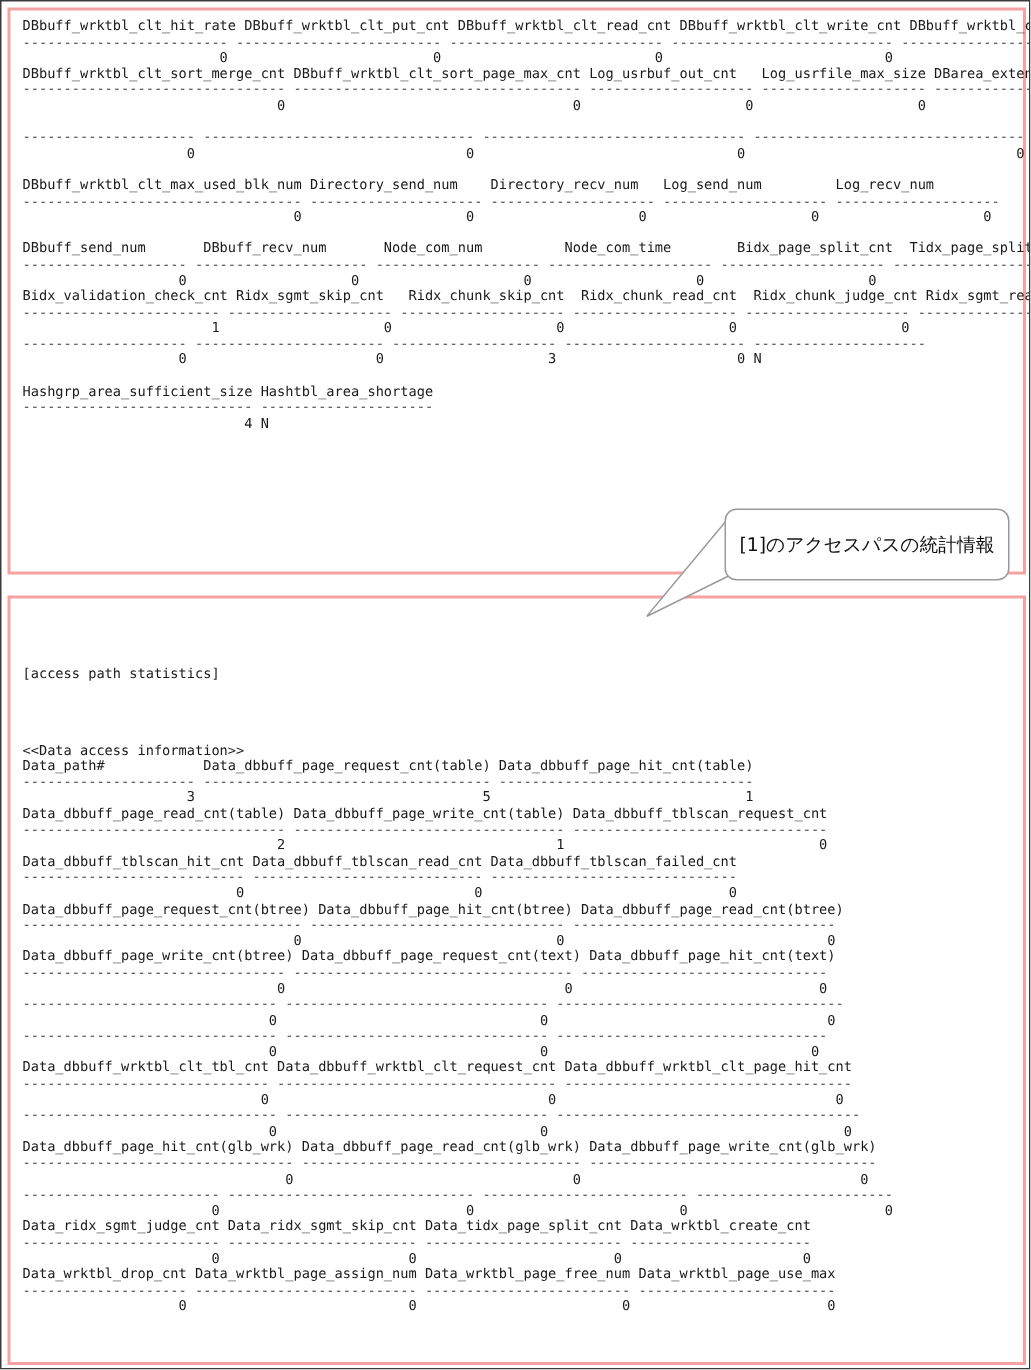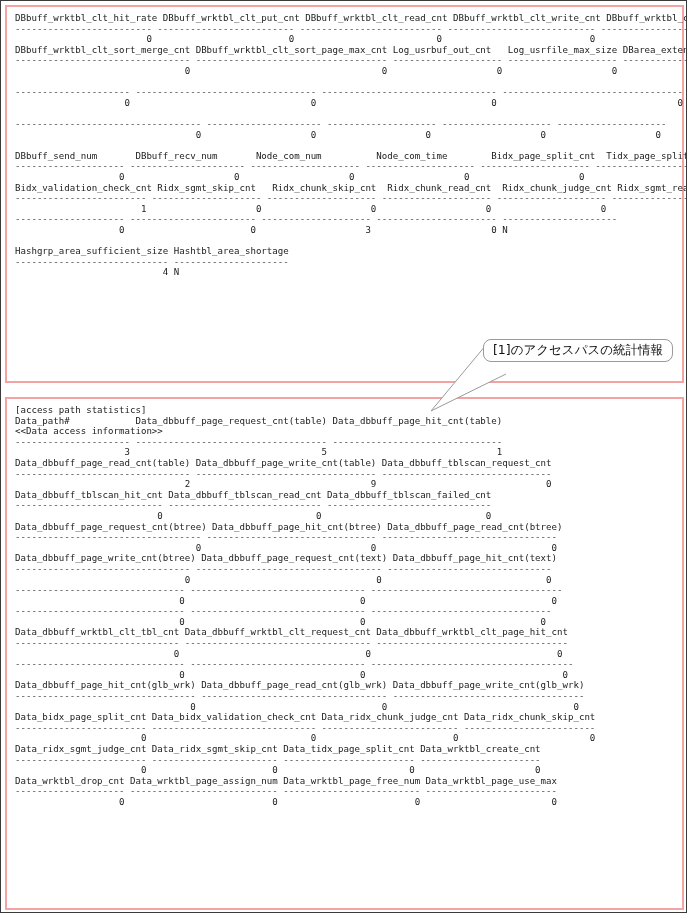--- a/index.html
+++ b/index.html
@@ -49,29 +49,29 @@
     font-size: 9.1px;
     line-height: 10.6px;
     white-space: pre;
     letter-spacing: 0px;
     height: 10.6px;
   }
   .row.hdr { color: #1a1a1a; }
   .row.rule { color: #444444; }
   .row.val  { color: #1a1a1a; }
   .row.blank { color: transparent; }
-  .row.plain { color: #1a1a1a; }
+  .row.plain { color: #1a1a1a; margin-top: 40px; }
 
   
   #callout {
     position: absolute;
     left: 482px;
     top: 338px;
     width: 190px;
-    height: 23px;
+    height: 48px;
     box-sizing: border-box;
     border: 1px solid #9a9a9a;
     border-radius: 8px;
     background: #ffffff;
     display: flex;
     align-items: center;
     justify-content: center;
     font-family: "DejaVu Sans", "Liberation Sans", sans-serif;
     font-size: 12.5px;
     color: #111111;
@@ -97,20 +97,21 @@
         <div class="row hdr">DBbuff_wrktbl_clt_hit_rate DBbuff_wrktbl_clt_put_cnt DBbuff_wrktbl_clt_read_cnt DBbuff_wrktbl_clt_write_cnt DBbuff_wrktbl_clt_tbl_cnt</div>
         <div class="row rule">------------------------- ------------------------- -------------------------- --------------------------- ------------------------</div>
         <div class="row val">                        0                         0                          0                           0                        0</div>
         <div class="row hdr">DBbuff_wrktbl_clt_sort_merge_cnt DBbuff_wrktbl_clt_sort_page_max_cnt Log_usrbuf_out_cnt   Log_usrfile_max_size DBarea_extension_cnt</div>
         <div class="row rule">-------------------------------- ----------------------------------- -------------------- -------------------- --------------------</div>
         <div class="row val">                               0                                   0                    0                    0                    0</div>
         <div class="row blank">&nbsp;</div>
         <div class="row rule">--------------------- --------------------------------- -------------------------------- ---------------------------------</div>
         <div class="row val">                    0                                 0                                0                                 0</div>
         <div class="row blank">&nbsp;</div>
+        <div class="row hdr">DBbuff_wrktbl_clt_max_used_blk_num Directory_send_num    Directory_recv_num   Log_send_num         Log_recv_num</div>
         <div class="row rule">---------------------------------- --------------------- -------------------- -------------------- --------------------</div>
         <div class="row val">                                 0                    0                    0                    0                    0</div>
         <div class="row blank">&nbsp;</div>
         <div class="row hdr">DBbuff_send_num       DBbuff_recv_num       Node_com_num          Node_com_time        Bidx_page_split_cnt  Tidx_page_split_cnt</div>
         <div class="row rule">-------------------- --------------------- -------------------- -------------------- -------------------- --------------------</div>
         <div class="row val">                   0                    0                    0                    0                    0                    0</div>
         <div class="row hdr">Bidx_validation_check_cnt Ridx_sgmt_skip_cnt   Ridx_chunk_skip_cnt  Ridx_chunk_read_cnt  Ridx_chunk_judge_cnt Ridx_sgmt_read_cnt</div>
         <div class="row rule">------------------------ -------------------- -------------------- -------------------- -------------------- --------------------</div>
         <div class="row val">                       1                    0                    0                    0                    0                   0</div>
         <div class="row rule">-------------------- ----------------------- -------------------- ---------------------- ---------------------</div>
@@ -126,27 +127,27 @@
     <polyline points="60,0 0,72 75,35" fill="#ffffff" stroke="#9a9a9a" stroke-width="1"></polyline>
   </svg>
 
   <div id="callout">
     <span>[1]のアクセスパスの統計情報</span>
   </div>
 
   <div class="pink-box" id="block-bottom">
     <div class="mono-rows" id="bottom-rows">
         <div class="row plain">[access path statistics]</div>
+        <div class="row plain">&lt;&lt;Data access information&gt;&gt;</div>
         <div class="row hdr">Data_path#            Data_dbbuff_page_request_cnt(table) Data_dbbuff_page_hit_cnt(table)</div>
-        <div class="row plain">&lt;&lt;Data access information&gt;&gt;</div>
         <div class="row rule">--------------------- ----------------------------------- -------------------------------</div>
         <div class="row val">                    3                                   5                               1</div>
         <div class="row hdr">Data_dbbuff_page_read_cnt(table) Data_dbbuff_page_write_cnt(table) Data_dbbuff_tblscan_request_cnt</div>
         <div class="row rule">-------------------------------- --------------------------------- -------------------------------</div>
-        <div class="row val">                               2                                 9                               0</div>
+        <div class="row val">                               2                                 1                               0</div>
         <div class="row hdr">Data_dbbuff_tblscan_hit_cnt Data_dbbuff_tblscan_read_cnt Data_dbbuff_tblscan_failed_cnt</div>
         <div class="row rule">--------------------------- ---------------------------- ------------------------------</div>
         <div class="row val">                          0                            0                              0</div>
         <div class="row hdr">Data_dbbuff_page_request_cnt(btree) Data_dbbuff_page_hit_cnt(btree) Data_dbbuff_page_read_cnt(btree)</div>
         <div class="row rule">---------------------------------- ------------------------------- --------------------------------</div>
         <div class="row val">                                 0                               0                                0</div>
         <div class="row hdr">Data_dbbuff_page_write_cnt(btree) Data_dbbuff_page_request_cnt(text) Data_dbbuff_page_hit_cnt(text)</div>
         <div class="row rule">-------------------------------- ---------------------------------- ------------------------------</div>
         <div class="row val">                               0                                  0                              0</div>
         <div class="row rule">------------------------------- -------------------------------- -----------------------------------</div>
@@ -154,21 +155,20 @@
         <div class="row rule">------------------------------- -------------------------------- ---------------------------------</div>
         <div class="row val">                              0                                0                                0</div>
         <div class="row hdr">Data_dbbuff_wrktbl_clt_tbl_cnt Data_dbbuff_wrktbl_clt_request_cnt Data_dbbuff_wrktbl_clt_page_hit_cnt</div>
         <div class="row rule">------------------------------ ---------------------------------- -----------------------------------</div>
         <div class="row val">                             0                                  0                                  0</div>
         <div class="row rule">------------------------------- -------------------------------- -------------------------------------</div>
         <div class="row val">                              0                                0                                    0</div>
         <div class="row hdr">Data_dbbuff_page_hit_cnt(glb_wrk) Data_dbbuff_page_read_cnt(glb_wrk) Data_dbbuff_page_write_cnt(glb_wrk)</div>
         <div class="row rule">--------------------------------- ---------------------------------- -----------------------------------</div>
         <div class="row val">                                0                                  0                                  0</div>
-        <div class="row hdr">Data_bidx_page_split_cnt Data_bidx_validation_check_cnt Data_ridx_chunk_judge_cnt Data_ridx_chunk_skip_cnt</div>
         <div class="row rule">------------------------ ------------------------------ ------------------------- ------------------------</div>
         <div class="row val">                       0                              0                         0                        0</div>
         <div class="row hdr">Data_ridx_sgmt_judge_cnt Data_ridx_sgmt_skip_cnt Data_tidx_page_split_cnt Data_wrktbl_create_cnt</div>
         <div class="row rule">------------------------ ----------------------- ------------------------ ----------------------</div>
         <div class="row val">                       0                       0                        0                      0</div>
         <div class="row hdr">Data_wrktbl_drop_cnt Data_wrktbl_page_assign_num Data_wrktbl_page_free_num Data_wrktbl_page_use_max</div>
         <div class="row rule">-------------------- --------------------------- ------------------------- ------------------------</div>
         <div class="row val">                   0                           0                         0                        0</div>
       </div>
   </div>

